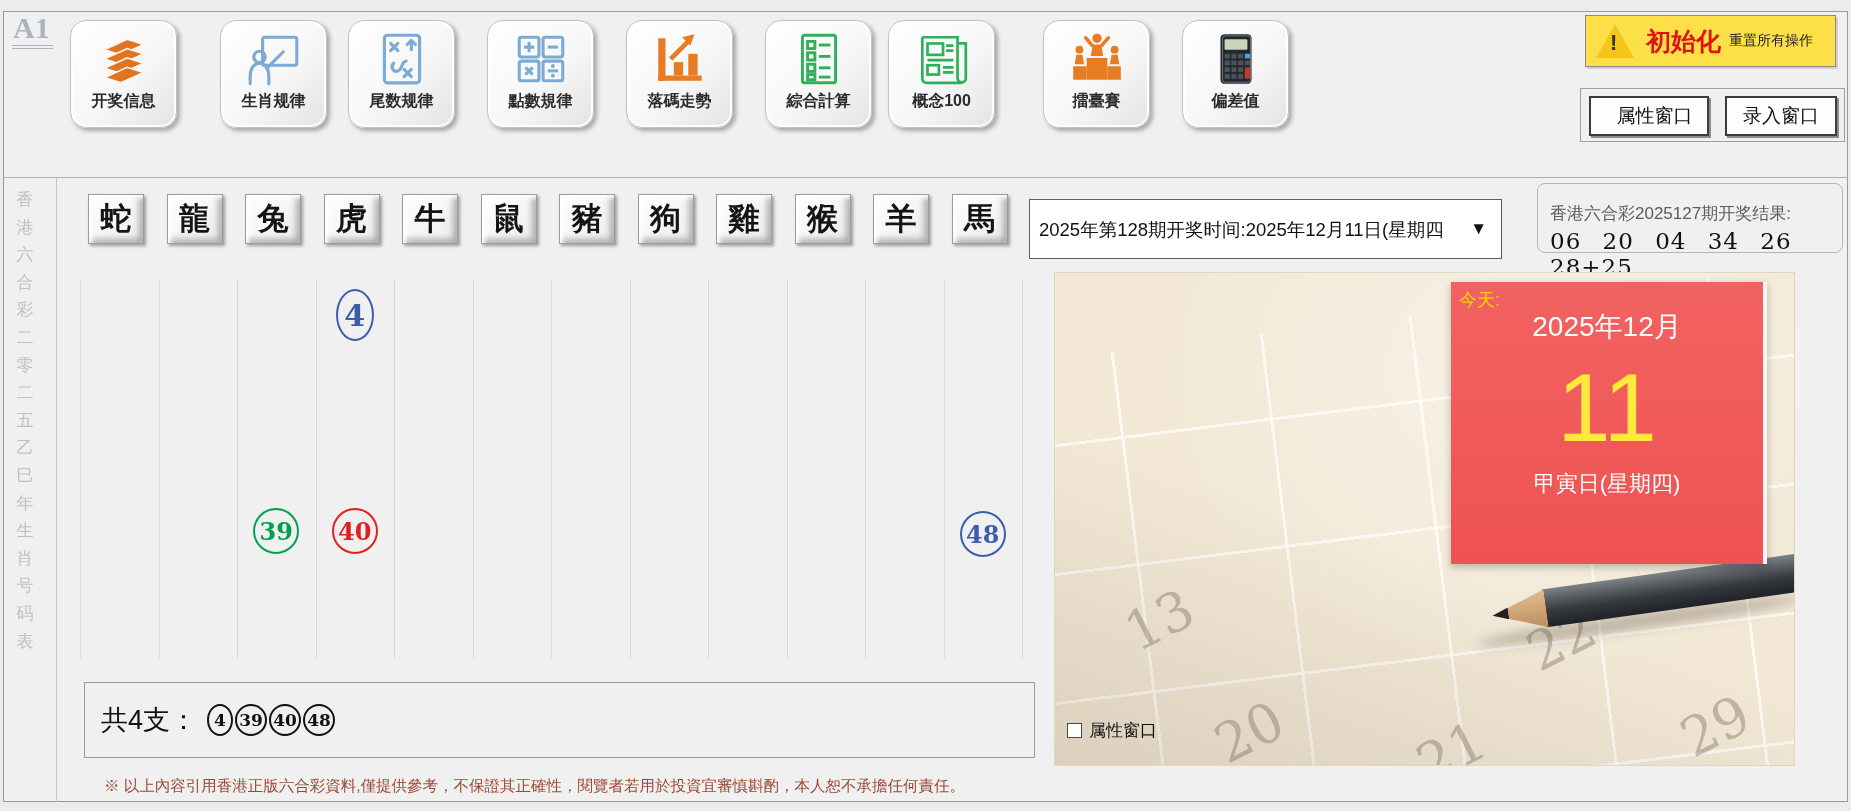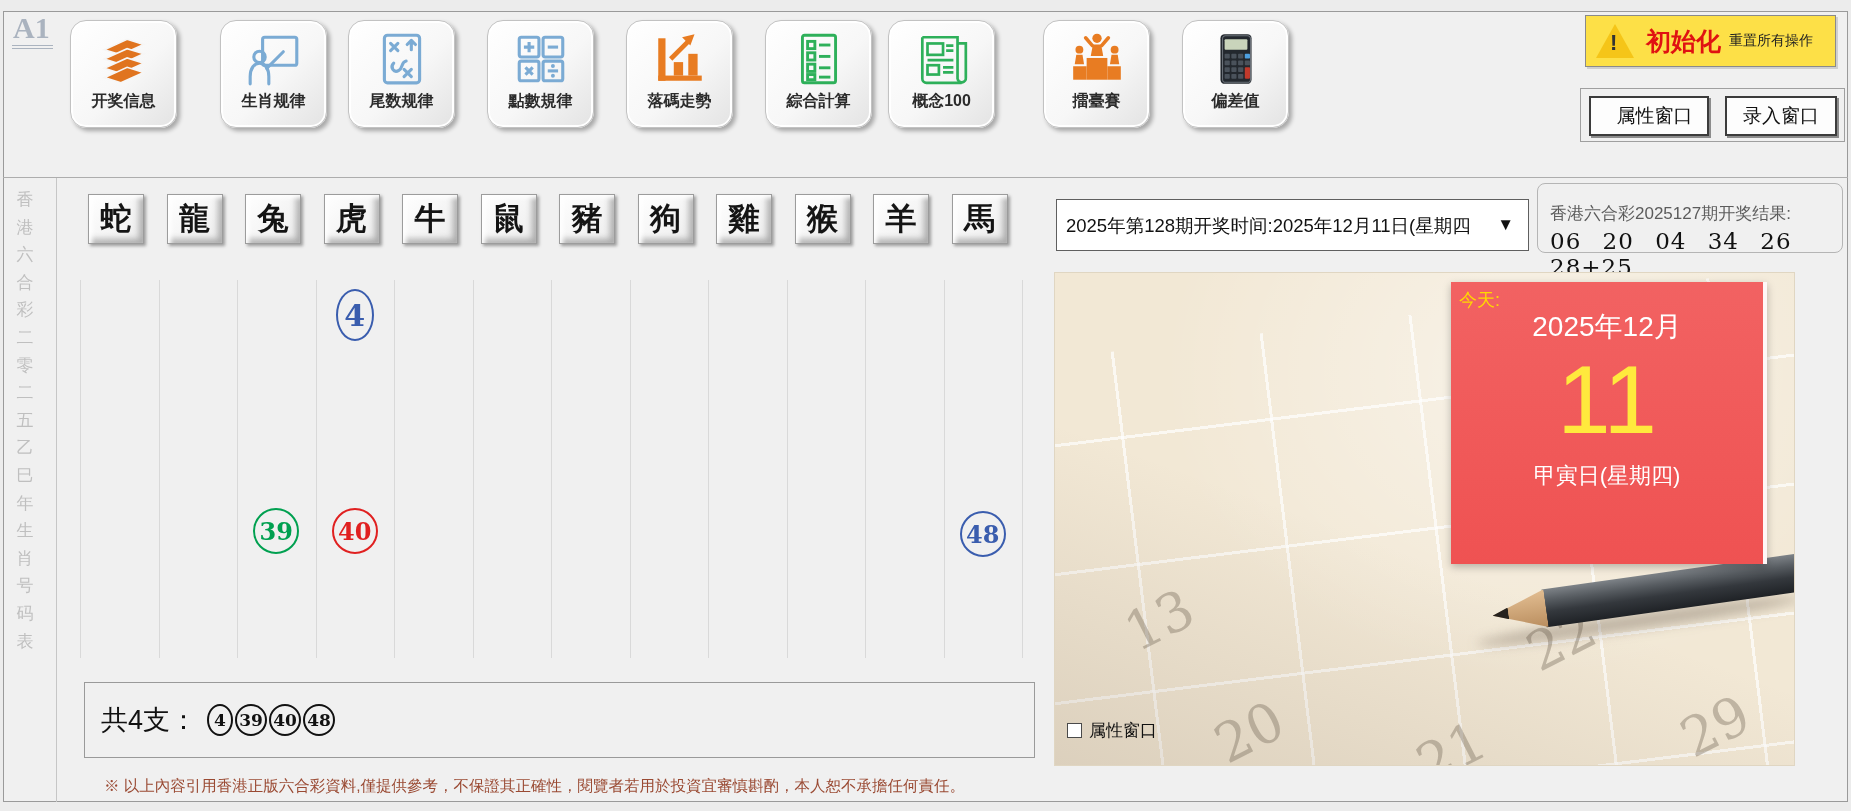--- a/index.html
+++ b/index.html
@@ -55,21 +55,21 @@
     border:1px solid #9c9c9c;
     box-shadow:inset 3px 3px 4px #ffffff, inset -4px -4px 6px rgba(0,0,0,0.28), 2px 2px 3px rgba(0,0,0,0.35);
     display:flex; align-items:center; justify-content:center;
     font-size:31px; font-weight:bold; color:#141414; cursor:pointer; }
   
   .gridline { position:absolute; top:280px; width:1px; height:378px; background:#d9d9d9; }
   .gnum { position:absolute; display:flex; align-items:center; justify-content:center;
     border-radius:50%; background:transparent;
     font-family:"DejaVu Serif", serif; font-weight:bold; }
   
-  .combo { position:absolute; left:1056px; top:199px; width:473px; height:52px;
+  .combo { position:absolute; left:1029px; top:199px; width:473px; height:60px;
     background:#ffffff; border:1px solid #5f5f5f; display:flex; align-items:center; cursor:pointer;}
   .combo .ctext { font-size:18.5px; color:#111; margin-left:9px; white-space:nowrap; overflow:hidden; flex:1;}
   .combo .arrow { font-size:17px; color:#111; margin:0 14px 0 4px; }
   
   .result-box { position:absolute; left:1537px; top:183px; width:306px; height:70px;
     border:1px solid #b5b5b5; border-radius:8px; background:#f0f0f0; padding:6px 0 0 12px;}
   .result-title { font-size:17px; color:#5c5c5c;margin-top:12px; }
   .result-nums { font-family:"DejaVu Serif", serif; font-size:23px; color:#111;
     margin-top:3px; letter-spacing:1px; word-spacing:13px; }
   
@@ -107,21 +107,21 @@
     background:#26221e; clip-path:polygon(100% 0, 0 50%, 100% 100%); }
   .pencil-shadow { position:absolute; left:420px; top:340px; width:330px; height:16px;
     background:rgba(90,75,60,0.35); filter:blur(6px); transform:rotate(-8deg); border-radius:50%;}
   
   .today-box { position:absolute; left:396px; top:9px; width:316px; height:282px;
     background:linear-gradient(180deg,#f26262 0%,#ef5252 100%);
     border-right:4px solid rgba(255,255,255,0.95);
     box-shadow:0 3px 8px rgba(0,0,0,0.25); text-align:center; }
   .today-label { position:absolute; left:8px; top:6px; color:#ffd800; font-size:18px; }
   .today-month { margin-top:26px; color:#ffffff; font-size:28px; }
-  .today-day { color:#ffe93d; font-size:96px; line-height:1.05; margin-top:4px;
+  .today-day { color:#ffe93d; font-size:96px; line-height:1.05; margin-top:12px;
     font-family:"Liberation Sans", sans-serif; }
   .today-info { color:#ffffff; font-size:22px; margin-top:10px; }
   
   .verify { position:absolute; left:12px; top:446px; display:flex; align-items:center; cursor:pointer;}
   .verify .box { width:15px; height:15px; background:#ffffff; border:1px solid #4a4a4a; margin-right:7px; }
   .verify .vlabel { font-size:17px; color:#111; }
 </style>
 </head>
 <body>
 

